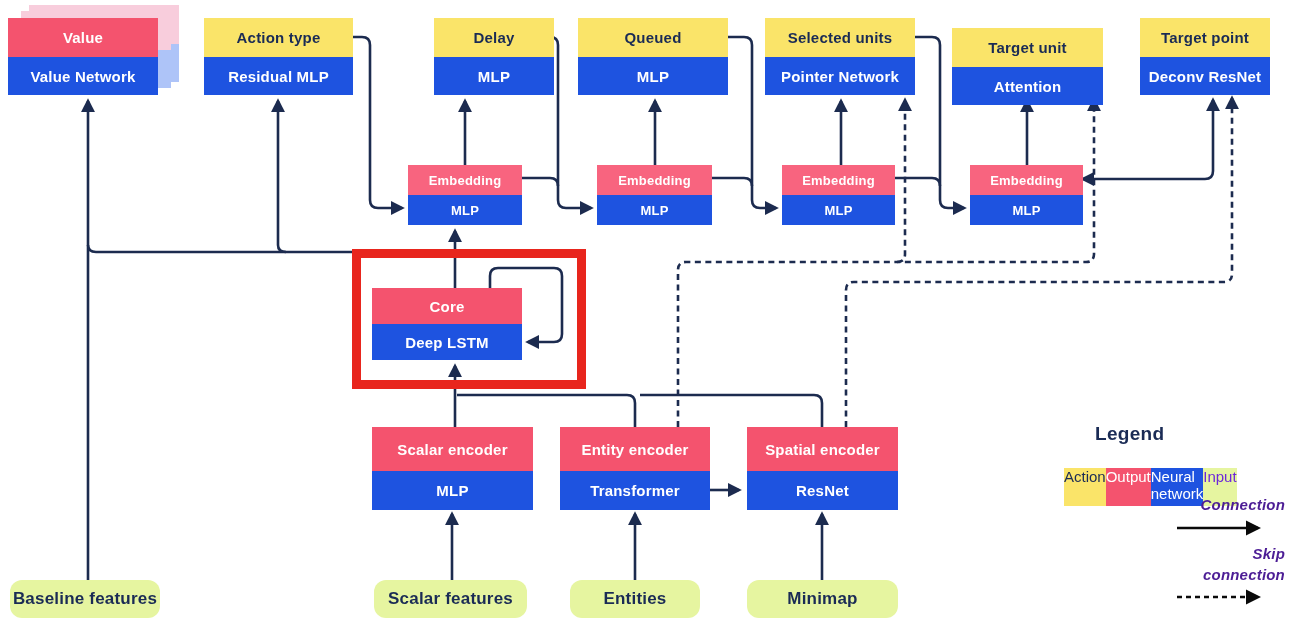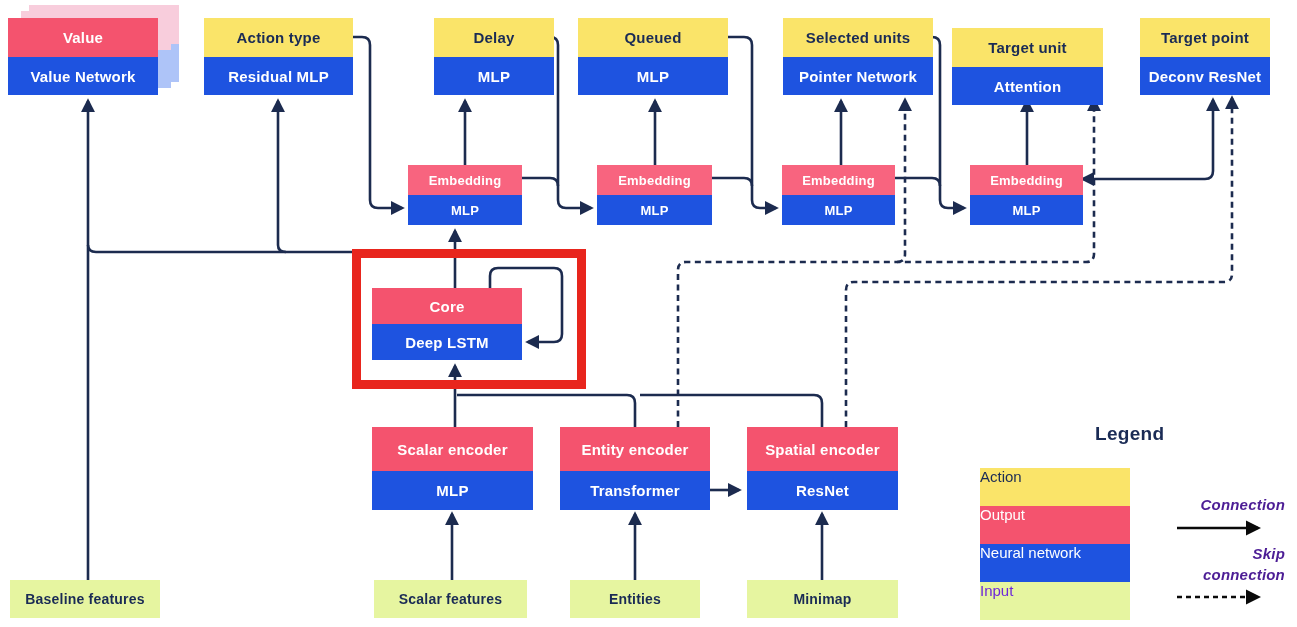--- a/index.html
+++ b/index.html
@@ -22,28 +22,28 @@
   .seg.network{background:#1E53E0;color:#ffffff;font-size:15px;}
   .seg.network-sm{background:#1E53E0;color:#ffffff;font-size:13px;}
   .h39{height:39px;} .h38{height:38px;} .h30{height:30px;} .h36{height:36px;}
   .h44{height:44px;}
 
   .ghost{position:absolute;display:flex;flex-direction:column;}
   .ghost .gp{background:#F8CDDC;height:39px;}
   .ghost .gb{background:#AEC4F8;height:38px;}
 
   .input-node{position:absolute;background:#E6F5A0;color:#1A2B55;font-weight:bold;
-    font-size:14px;display:flex;align-items:center;justify-content:center;letter-spacing:.2px;}
+    font-size:17px;display:flex;align-items:center;justify-content:center;letter-spacing:.2px;border-radius:12px;}
 
   #highlight{position:absolute;left:352px;top:249px;width:216px;height:122px;
     border:9px solid #E8251D;}
 
   .legend-title{position:absolute;left:1095px;top:423px;width:130px;text-align:left;
     color:#1A2B55;font-size:19px;font-weight:bold;letter-spacing:.3px;}
-  .legend-box{position:absolute;left:980px;top:468px;width:150px;display:flex;flex-direction:column;}
+  .legend-box{position:absolute;left:1064px;top:468px;width:150px;display:flex;flex-direction:row;}
   .legend-arrow-label{position:absolute;color:#4c1d95;font-weight:bold;font-size:15px;
     text-align:right;letter-spacing:.2px;font-style:italic;}
 </style>
 </head>
 <body>
 
 <div id="canvas">
 
   <svg class="wires" width="1297" height="627" viewBox="0 0 1297 627">
     <defs>
@@ -130,21 +130,21 @@
     <div class="seg network h38">Residual MLP</div>
   </div>
   <div class="node" style="left:390px;top:18px;width:120px;padding-left:44px;">
     <div class="seg action h39">Delay</div>
     <div class="seg network h38">MLP</div>
   </div>
   <div class="node" style="left:578px;top:18px;width:150px;">
     <div class="seg action h39">Queued</div>
     <div class="seg network h38">MLP</div>
   </div>
-  <div class="node" style="left:765px;top:18px;width:150px;margin-left:18px;">
+  <div class="node" style="left:765px;top:18px;width:150px;">
     <div class="seg action h39">Selected units</div>
     <div class="seg network h38">Pointer Network</div>
   </div>
   <div class="node" style="left:952px;top:28px;width:151px;">
     <div class="seg action h39">Target unit</div>
     <div class="seg network h38">Attention</div>
   </div>
   <div class="node" style="left:1140px;top:18px;width:130px;">
     <div class="seg action h39">Target point</div>
     <div class="seg network h38">Deconv ResNet</div>

